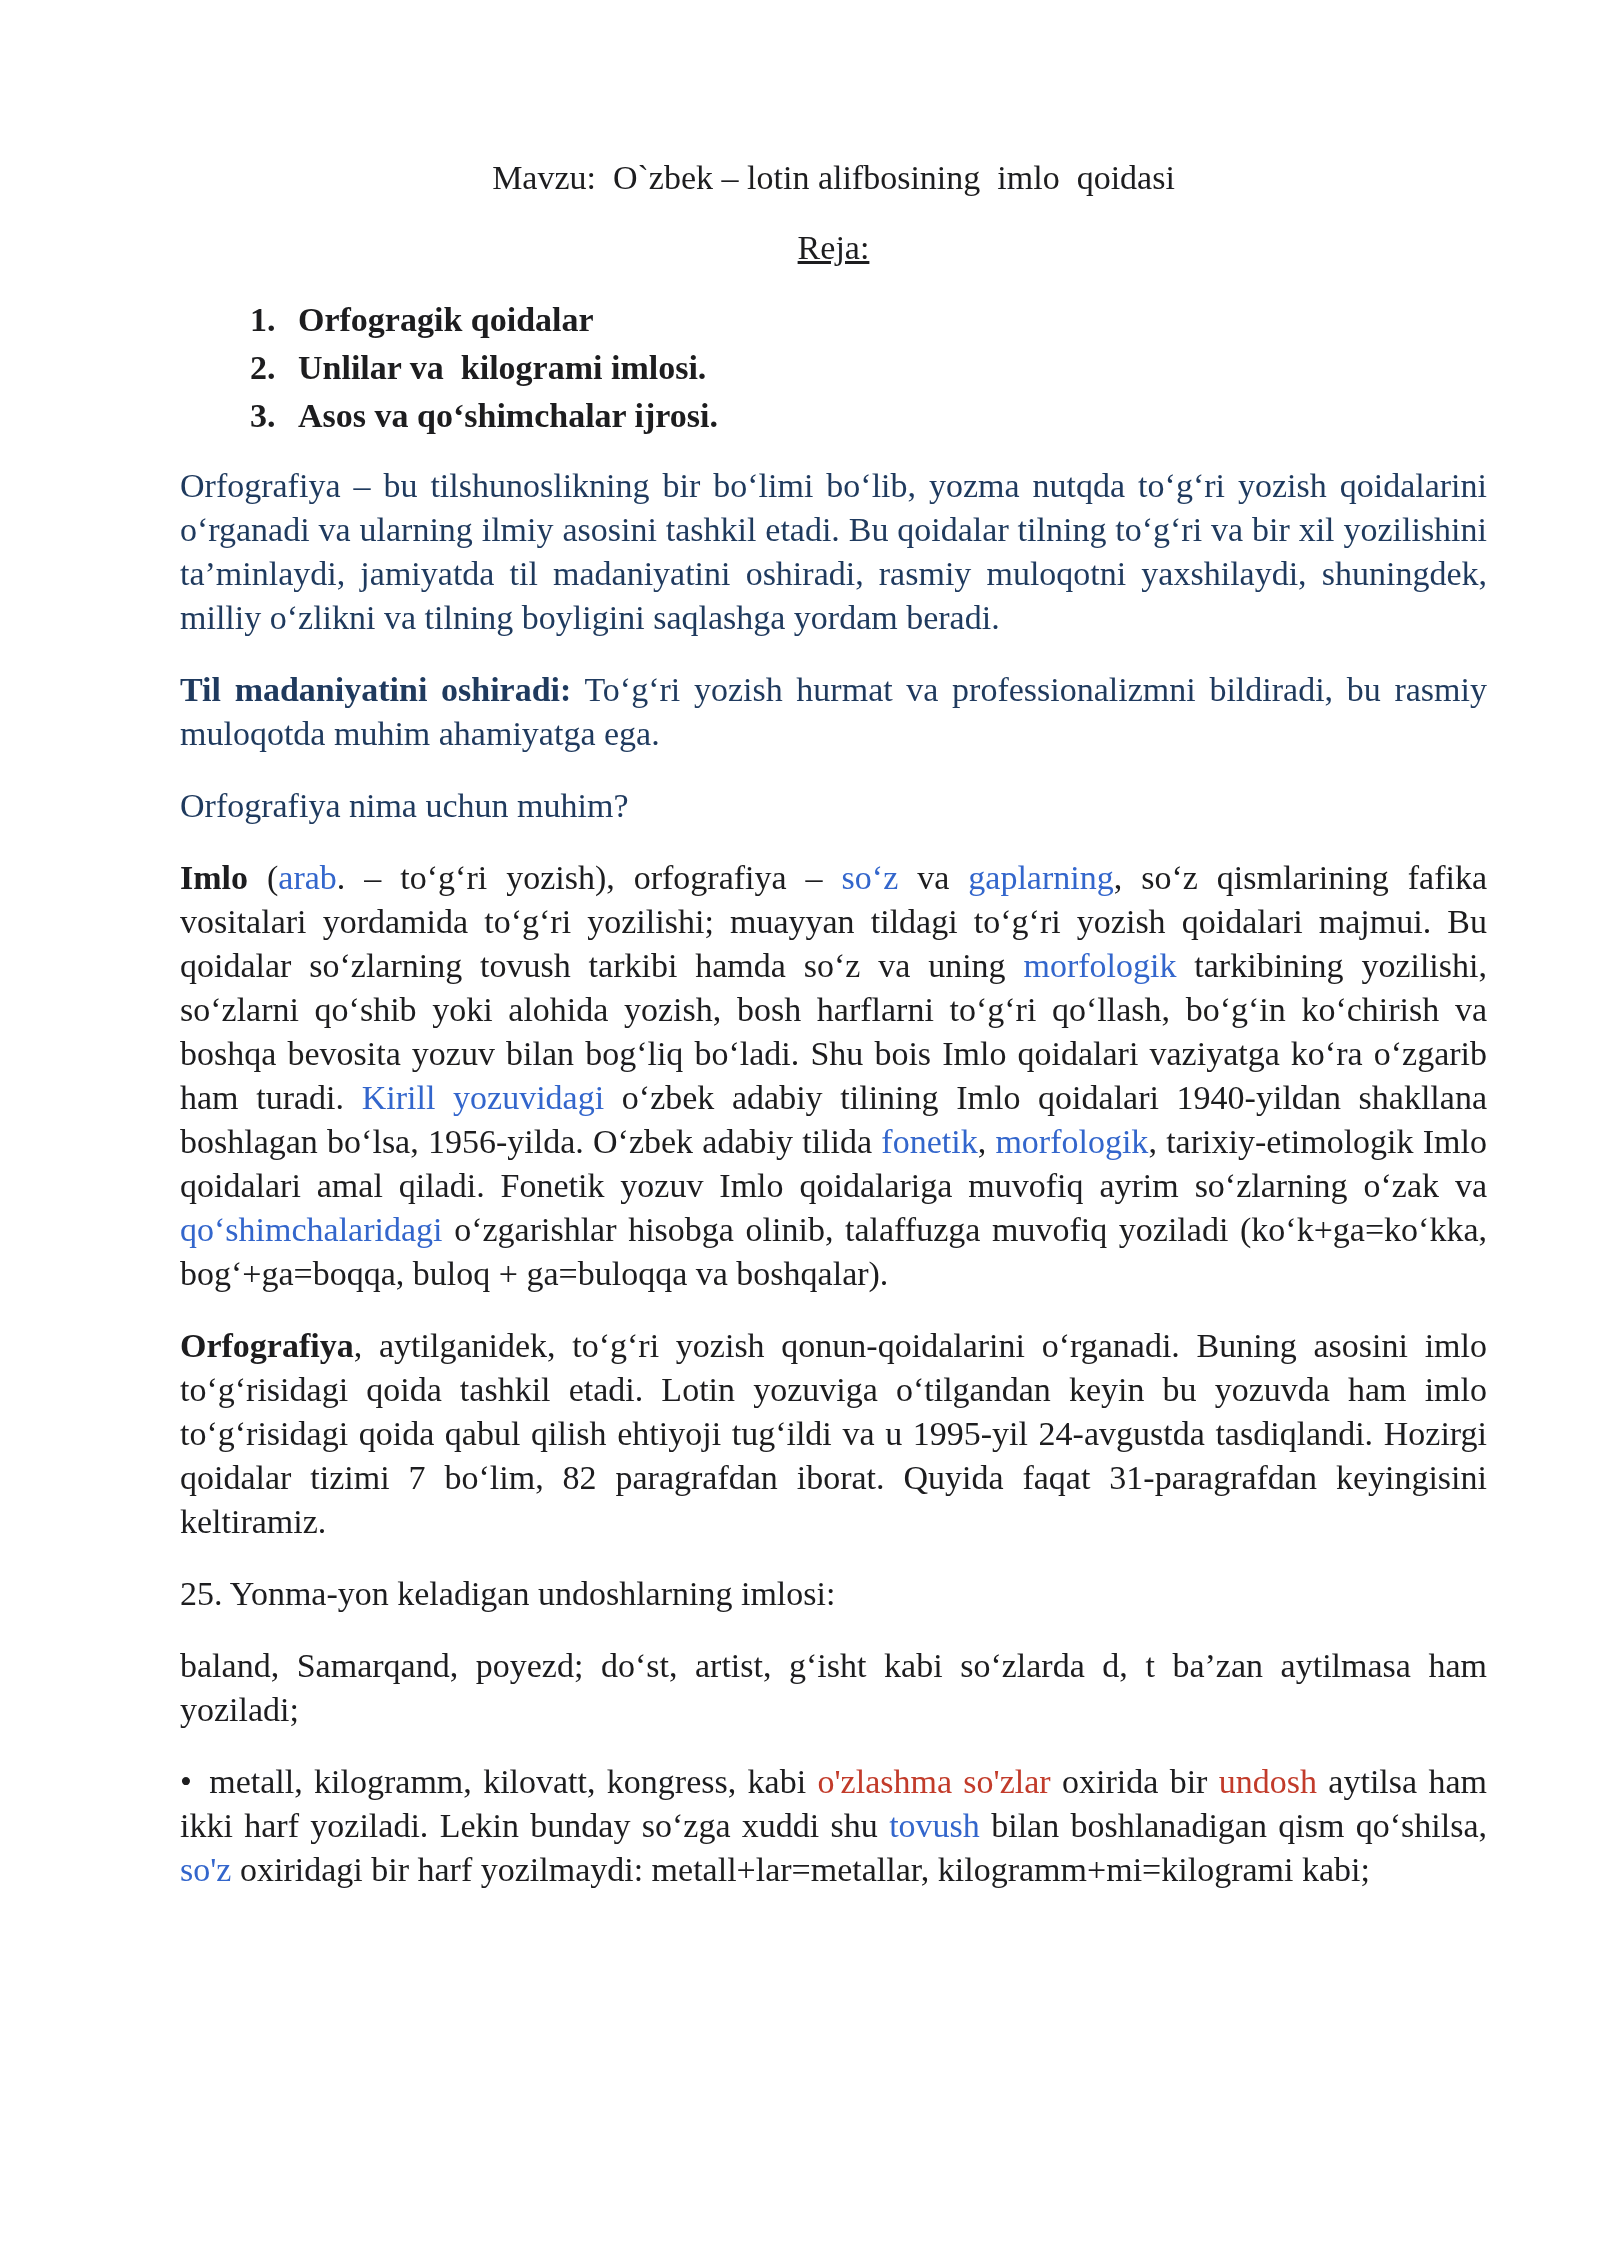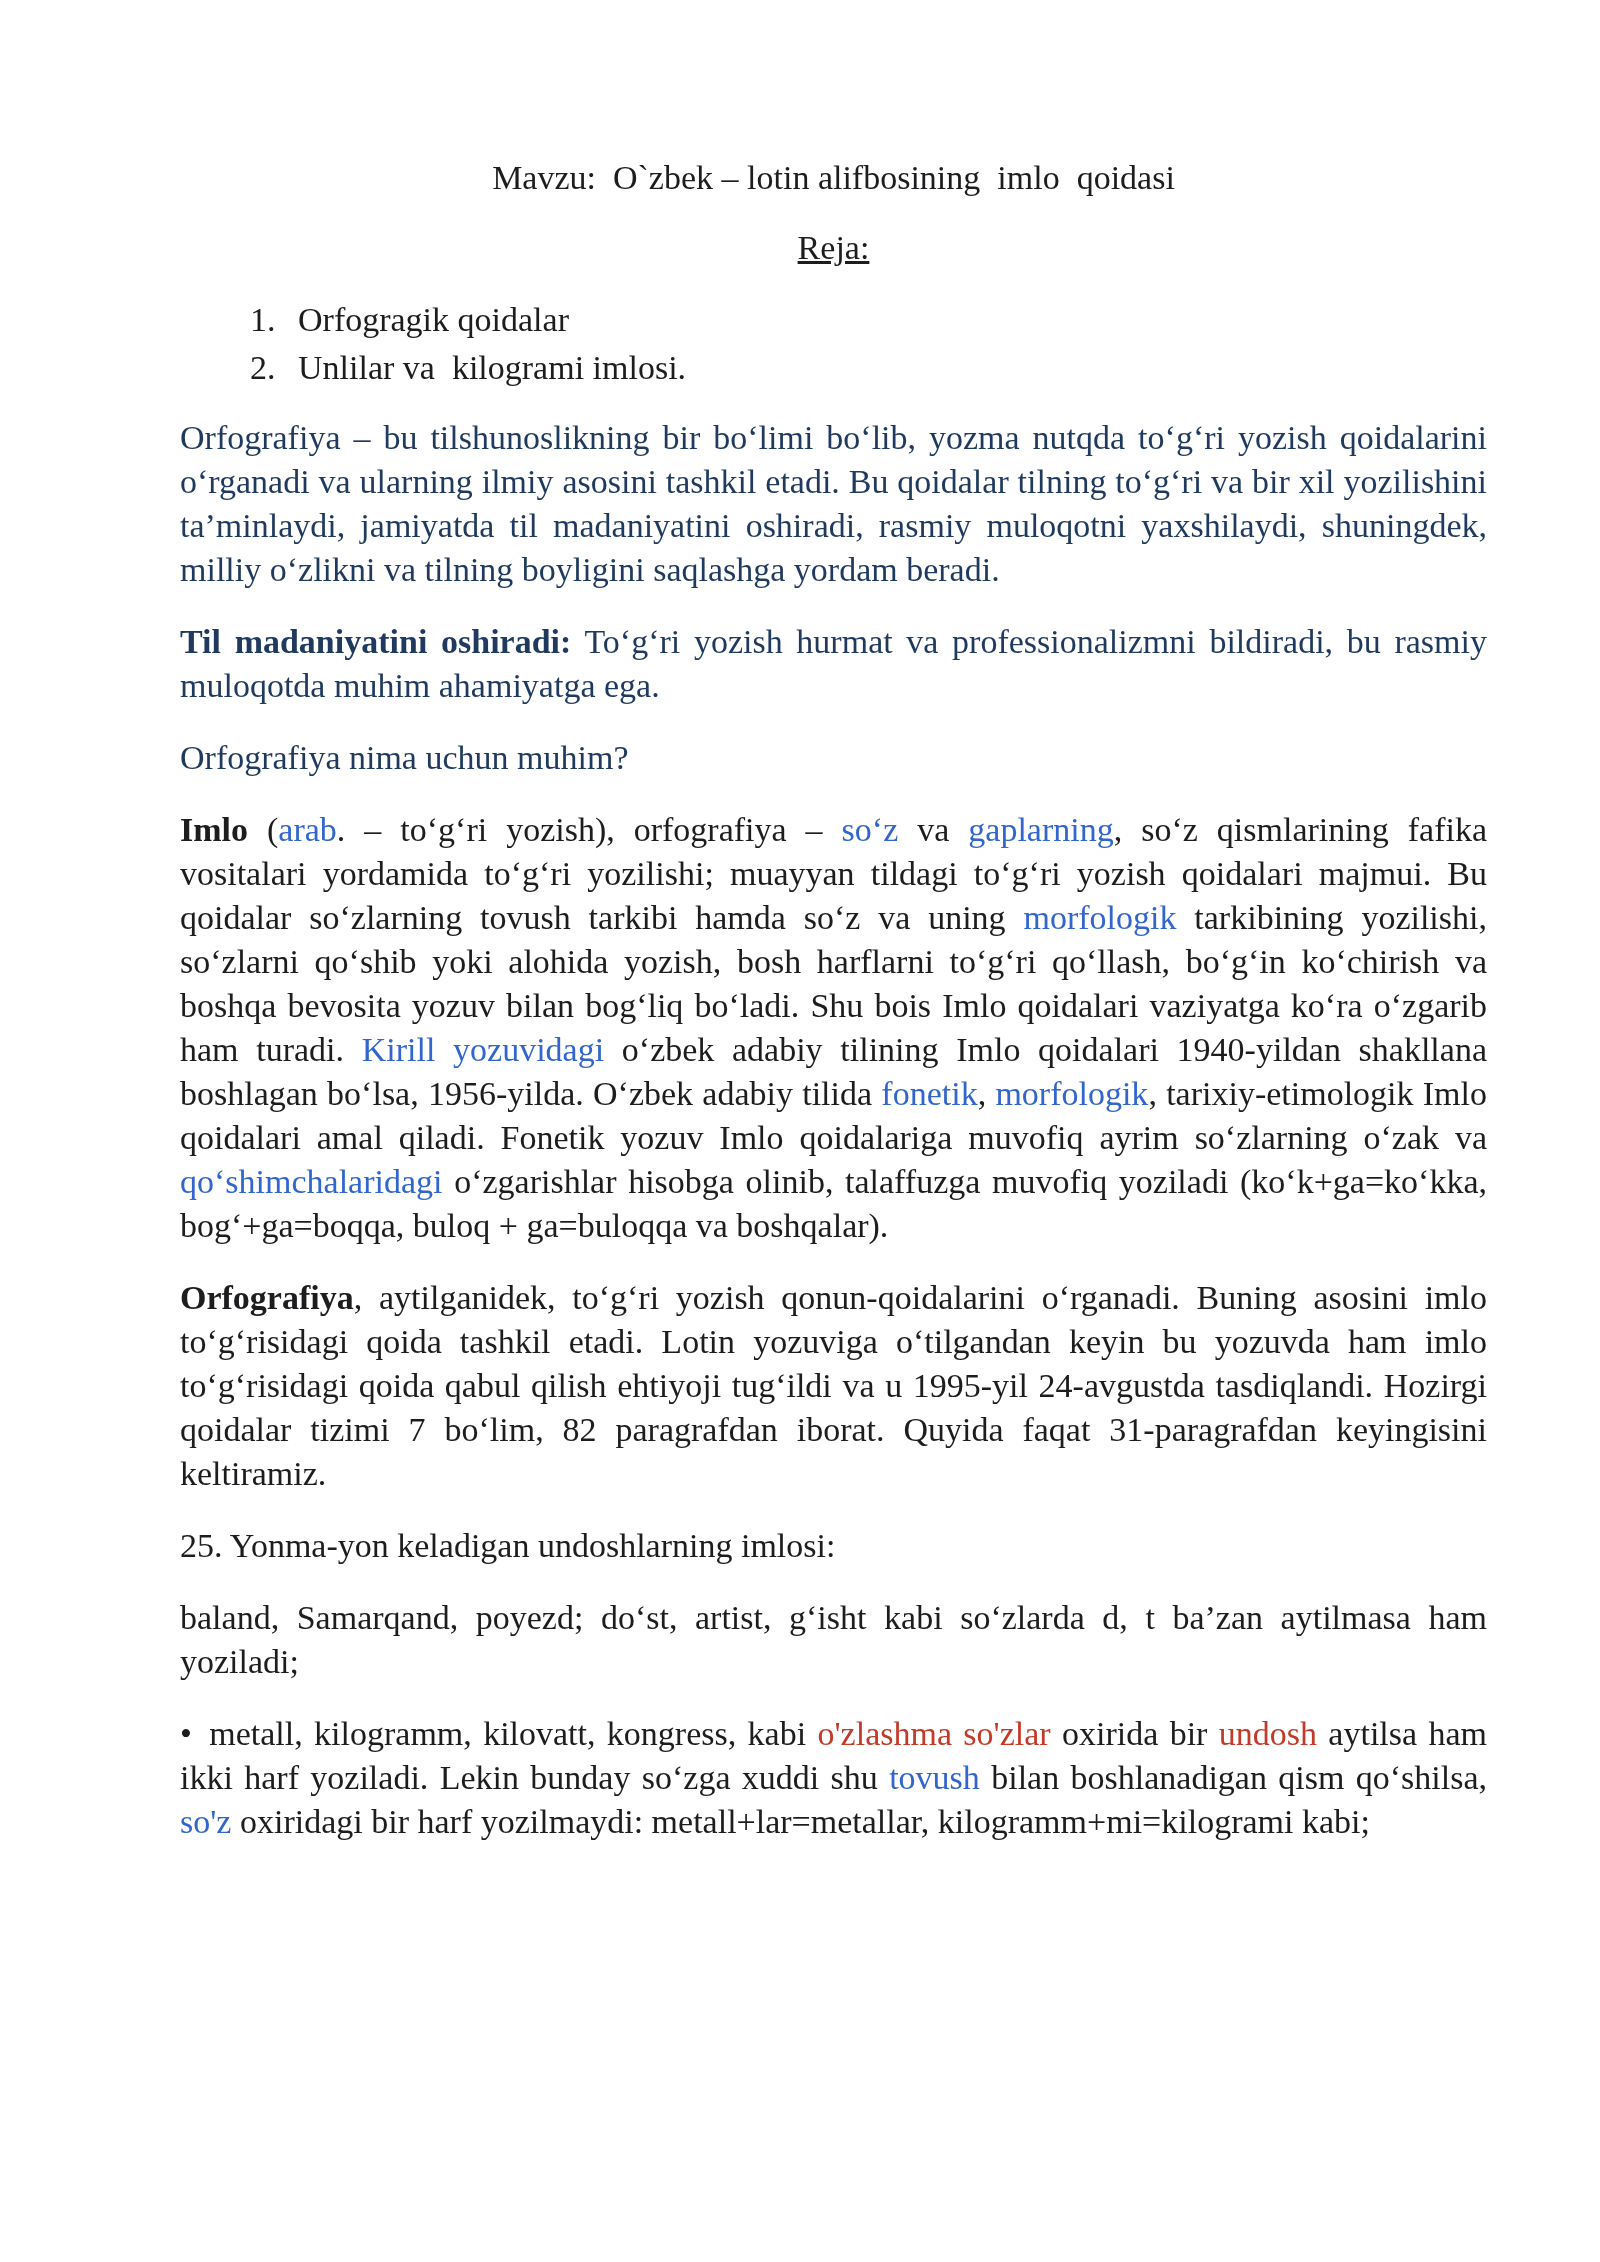--- a/index.html
+++ b/index.html
@@ -33,21 +33,21 @@
   .reja{
     font-size:34px;font-weight:400;
     line-height:44px;
     text-align:center;
     margin:0 0 26px 0;
     text-decoration:underline;
   }
   .plan-list{
     margin:0 0 24px 0;padding:0;
     list-style:none;
-    font-size:34px;line-height:48px;
+    font-size:34px;line-height:48px;font-weight:bold;
   }
   .plan-list li{
     padding-left:70px;
     white-space:pre-wrap;
   }
   .plan-num{
     display:inline-block;
     width:48px;
   }
   p.block{
@@ -65,20 +65,21 @@
 </style>
 </head>
 <body>
 
 <div class="page">
   <h1 class="doc-title">Mavzu:  O`zbek – lotin alifbosining  imlo  qoidasi</h1>
   <h2 class="reja">Reja:</h2>
   <ol class="plan-list" id="plan-list">
       <li><span class="plan-num">1.</span><span>Orfogragik qoidalar</span></li>
       <li><span class="plan-num">2.</span><span>Unlilar va  kilogrami imlosi.</span></li>
+      <li><span class="plan-num">3.</span><span>Asos va qoʻshimchalar ijrosi.</span></li>
     </ol>
   <div id="doc-body">
       <p class="block navy"><span class="run">Orfografiya – bu tilshunoslikning bir boʻlimi boʻlib, yozma nutqda toʻgʻri yozish qoidalarini oʻrganadi va ularning ilmiy asosini tashkil etadi. Bu qoidalar tilning toʻgʻri va bir xil yozilishini ta’minlaydi, jamiyatda til madaniyatini oshiradi, rasmiy muloqotni yaxshilaydi, shuningdek, milliy oʻzlikni va tilning boyligini saqlashga yordam beradi.</span></p>
       <p class="block navy"><span class="run b">Til madaniyatini oshiradi:</span><span class="run"> Toʻgʻri yozish hurmat va professionalizmni bildiradi, bu rasmiy muloqotda muhim ahamiyatga ega.</span></p>
       <p class="block navy"><span class="run">Orfografiya nima uchun muhim?</span></p>
       <p class="block"><span class="run b">Imlo</span><span class="run"> (</span><span class="run link">arab</span><span class="run">. – toʻgʻri yozish), orfografiya – </span><span class="run link">soʻz</span><span class="run"> va </span><span class="run link">gaplarning</span><span class="run">, soʻz qismlarining fafika vositalari yordamida toʻgʻri yozilishi; muayyan tildagi toʻgʻri yozish qoidalari majmui. Bu qoidalar soʻzlarning tovush tarkibi hamda soʻz va uning </span><span class="run link">morfologik</span><span class="run"> tarkibining yozilishi, soʻzlarni qoʻshib yoki alohida yozish, bosh harflarni toʻgʻri qoʻllash, boʻgʻin koʻchirish va boshqa bevosita yozuv bilan bogʻliq boʻladi. Shu bois Imlo qoidalari vaziyatga koʻra oʻzgarib ham turadi. </span><span class="run link">Kirill yozuvidagi</span><span class="run"> oʻzbek adabiy tilining Imlo qoidalari 1940-yildan shakllana boshlagan boʻlsa, 1956-yilda. Oʻzbek adabiy tilida </span><span class="run link">fonetik</span><span class="run">, </span><span class="run link">morfologik</span><span class="run">, tarixiy-etimologik Imlo qoidalari amal qiladi. Fonetik yozuv Imlo qoidalariga muvofiq ayrim soʻzlarning oʻzak va </span><span class="run link">qoʻshimchalaridagi</span><span class="run"> oʻzgarishlar hisobga olinib, talaffuzga muvofiq yoziladi (koʻk+ga=koʻkka, bogʻ+ga=boqqa, buloq + ga=buloqqa va boshqalar).</span></p>
       <p class="block"><span class="run b">Orfografiya</span><span class="run">, aytilganidek, toʻgʻri yozish qonun-qoidalarini oʻrganadi. Buning asosini imlo toʻgʻrisidagi qoida tashkil etadi. Lotin yozuviga oʻtilgandan keyin bu yozuvda ham imlo toʻgʻrisidagi qoida qabul qilish ehtiyoji tugʻildi va u 1995-yil 24-avgustda tasdiqlandi. Hozirgi qoidalar tizimi 7 boʻlim, 82 paragrafdan iborat. Quyida faqat 31-paragrafdan keyingisini keltiramiz.</span></p>
       <p class="block"><span class="run">25. Yonma-yon keladigan undoshlarning imlosi:</span></p>
       <p class="block"><span class="run">baland, Samarqand, poyezd; doʻst, artist, gʻisht kabi soʻzlarda d, t ba’zan aytilmasa ham yoziladi;</span></p>
       <p class="block"><span class="bullet">•</span> <span class="run">metall, kilogramm, kilovatt, kongress, kabi </span><span class="run red">o'zlashma so'zlar</span><span class="run"> oxirida bir </span><span class="run red">undosh</span><span class="run"> aytilsa ham ikki harf yoziladi. Lekin bunday soʻzga xuddi shu </span><span class="run link">tovush</span><span class="run"> bilan boshlanadigan qism qoʻshilsa, </span><span class="run link">so'z</span><span class="run"> oxiridagi bir harf yozilmaydi: metall+lar=metallar, kilogramm+mi=kilogrami kabi;</span></p>

